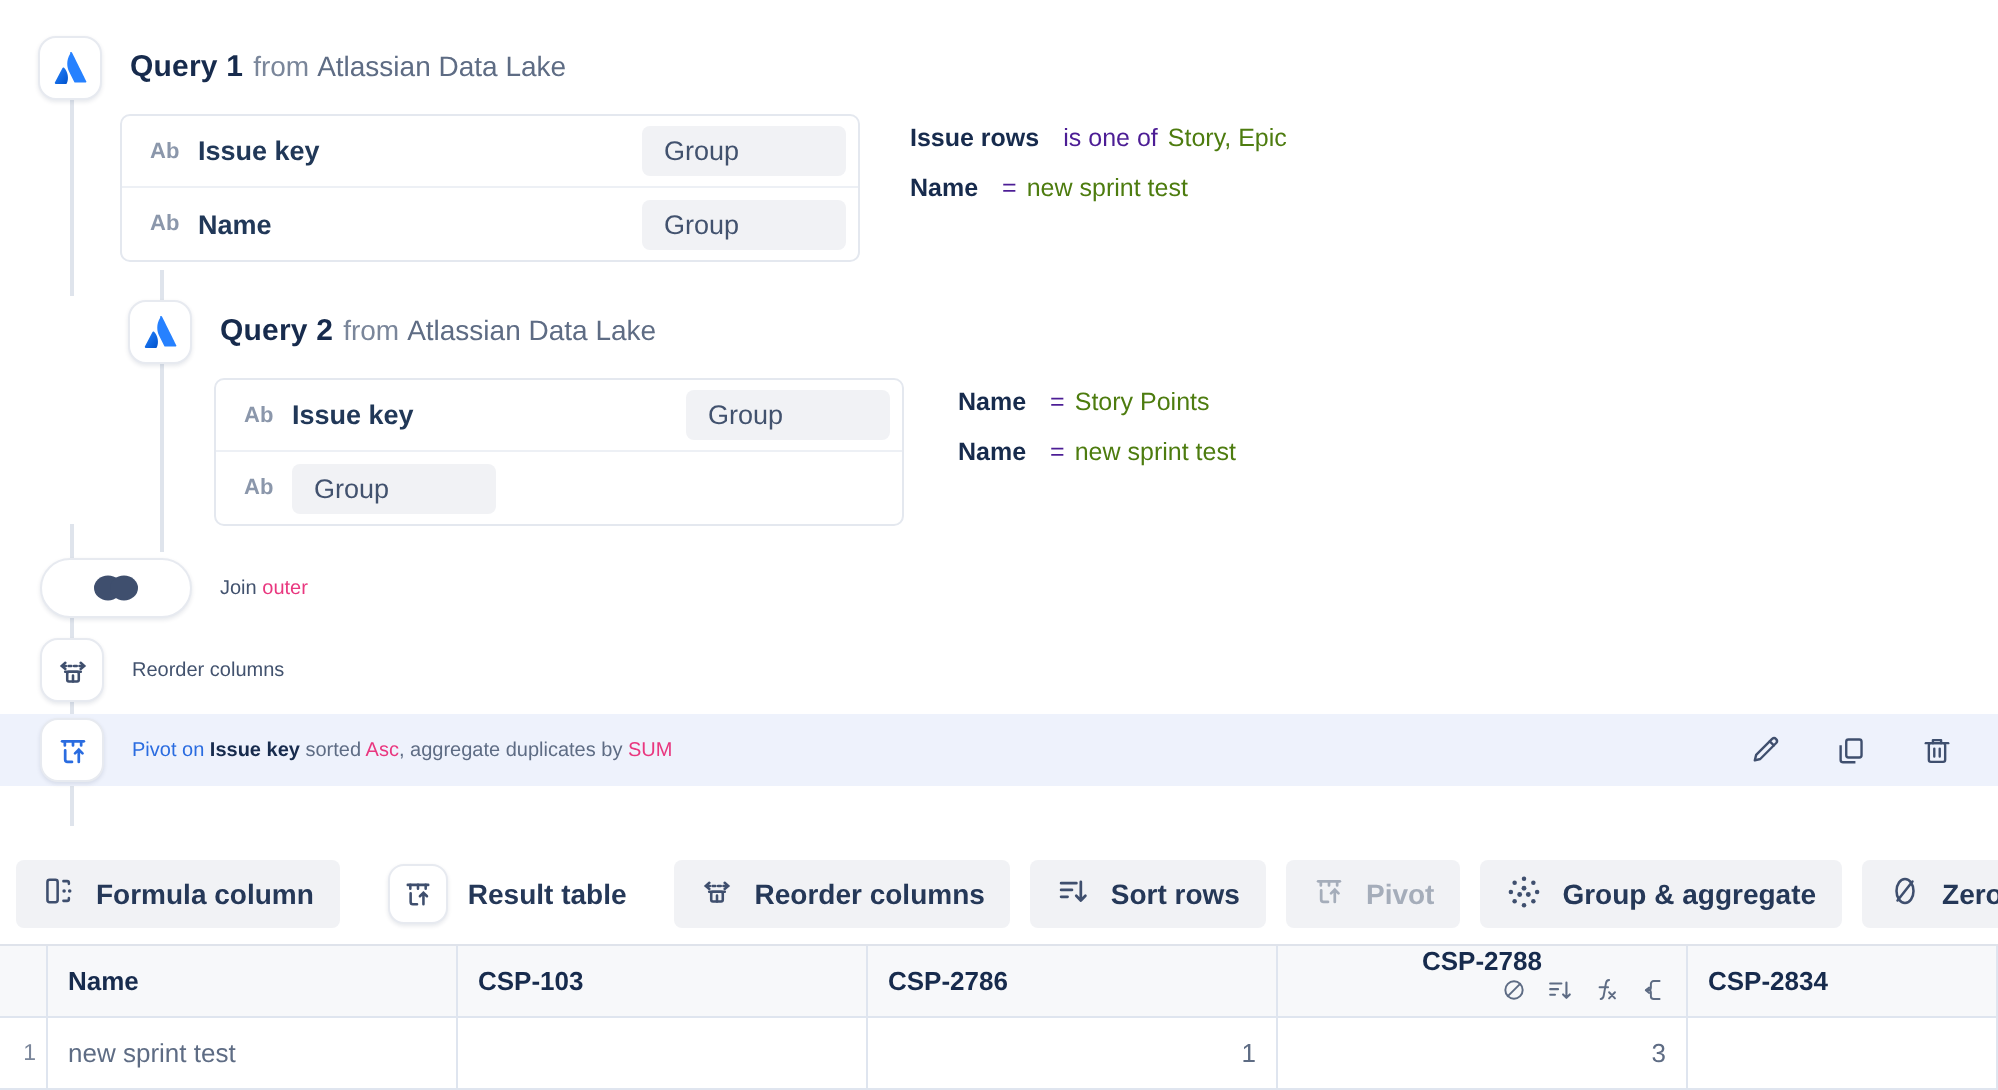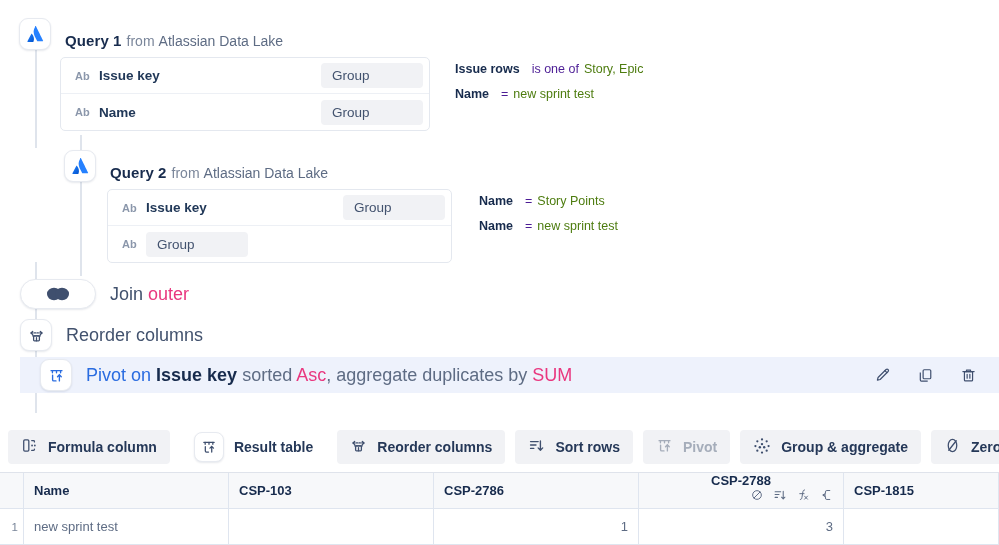--- a/index.html
+++ b/index.html
@@ -29,21 +29,21 @@
     display: flex; align-items: center; justify-content: center;
     position: relative; z-index: 2;
     flex: 0 0 auto;
   }
   .node-chip.wide {
     width: 76px; height: 30px; border-radius: 15px;
   }
 
   .query-head {
     position: absolute;
-    display: flex; align-items: flex-end; gap: 14px;
+    display: flex; align-items: center; gap: 14px;
     z-index: 2;
   }
   .query-title { font-size: 15px; font-weight: 700; color: #172b4d; letter-spacing: .1px; }
   .query-from { font-size: 14px; color: #7a869a; font-weight: 400; margin-left: 5px; }
   .query-source { font-size: 14px; color: #5e6c84; font-weight: 400; margin-left: 4px; }
 
   
   .fields {
     position: absolute;
     border: 1px solid #e4e8ef;
@@ -80,21 +80,21 @@
 
   
   .step {
     position: absolute; left: 0; right: 0;
     height: 36px;
     display: flex; align-items: center;
     padding-left: 20px;
     z-index: 2;
   }
   .step.active { background: #eef2fc; }
-  .step-label { font-size: 18px; color: #42526e; margin-left: 14px; white-space: nowrap; }
+  .step-label { font-size: 10px; color: #42526e; margin-left: 14px; white-space: nowrap; }
   .k-pink { color: #e9377f; }
   .k-blue { color: #2a6ce0; }
   .k-bold { font-weight: 700; color: #172b4d; }
   .k-gray { color: #5e6c84; }
 
   .step-actions {
     margin-left: auto; display: flex; align-items: center;
     gap: 26px; padding-right: 22px;
   }
   .act { cursor: pointer; display: flex; align-items: center; }
@@ -273,21 +273,21 @@
       <svg width="17" height="17" viewBox="0 0 20 20" fill="none" stroke="#3f4f6e" stroke-width="1.5" stroke-linecap="round" aria-hidden="true">
         <path d="M5.5 5.2 3.4 7l2.1 1.8M14.5 5.2 16.6 7l-2.1 1.8"></path>
         <path d="M4.2 7h11.6" stroke-dasharray="1.6 1.6"></path>
         <rect x="6.6" y="10.4" width="6.8" height="5.8" rx="1"></rect>
         <path d="M5.4 10.4h9.2M10 12.6v3.6"></path>
       </svg>
     </div>
     <div class="step-label">Reorder columns</div>
   </div>
 
-  <div class="step active" style="top:357px;margin-left:20px;">
+  <div class="step active" style="top:357px;">
     <div class="node-chip">
       <svg width="17" height="17" viewBox="0 0 20 20" fill="none" stroke="#2a6ce0" stroke-width="1.6" stroke-linecap="round" aria-hidden="true">
         <path d="M3.6 4.3h12.8"></path>
         <path d="M5.2 4.3v2.4M10 4.3v2.4M14.8 4.3v2.4"></path>
         <path d="M5.4 9.6v5.4a1.4 1.4 0 0 0 1.4 1.4h2.6"></path>
         <path d="M13.4 16.4V9.2M11.2 11.4l2.2-2.2 2.2 2.2"></path>
       </svg>
     </div>
     <div class="step-label">
       <span class="k-blue">Pivot on</span>
@@ -453,21 +453,21 @@
           <span>
             <svg width="14" height="14" viewBox="0 0 20 20" fill="none" stroke="#5e6c84" stroke-width="1.4" stroke-linecap="round" stroke-linejoin="round" aria-hidden="true">
               <path d="M15.4 3.6h-4.2a2 2 0 0 0-2 2v2.6a2 2 0 0 1-2 2h-1.2"></path>
               <path d="M15.4 16.4h-4.2a2 2 0 0 1-2-2v-2.6a2 2 0 0 0-2-2H6"></path>
               <path d="M8 8.3 5.6 10.2 8 12.1"></path>
             </svg>
           </span>
         </span>
       </div>
       <div class="gcell" style="width:155px;">
-        <span>CSP-1815</span>
+        <span>CSP-2834</span>
       </div>
     </div>
 
     <div class="grid-row grid-body">
       <div class="gutter body">1</div>
       <div class="gcell" style="width:205px;">new sprint test</div>
       <div class="gcell num" style="width:205px;"></div>
       <div class="gcell num" style="width:205px;">1</div>
       <div class="gcell num" style="width:205px;">3</div>
       <div class="gcell num" style="width:155px;"></div>

